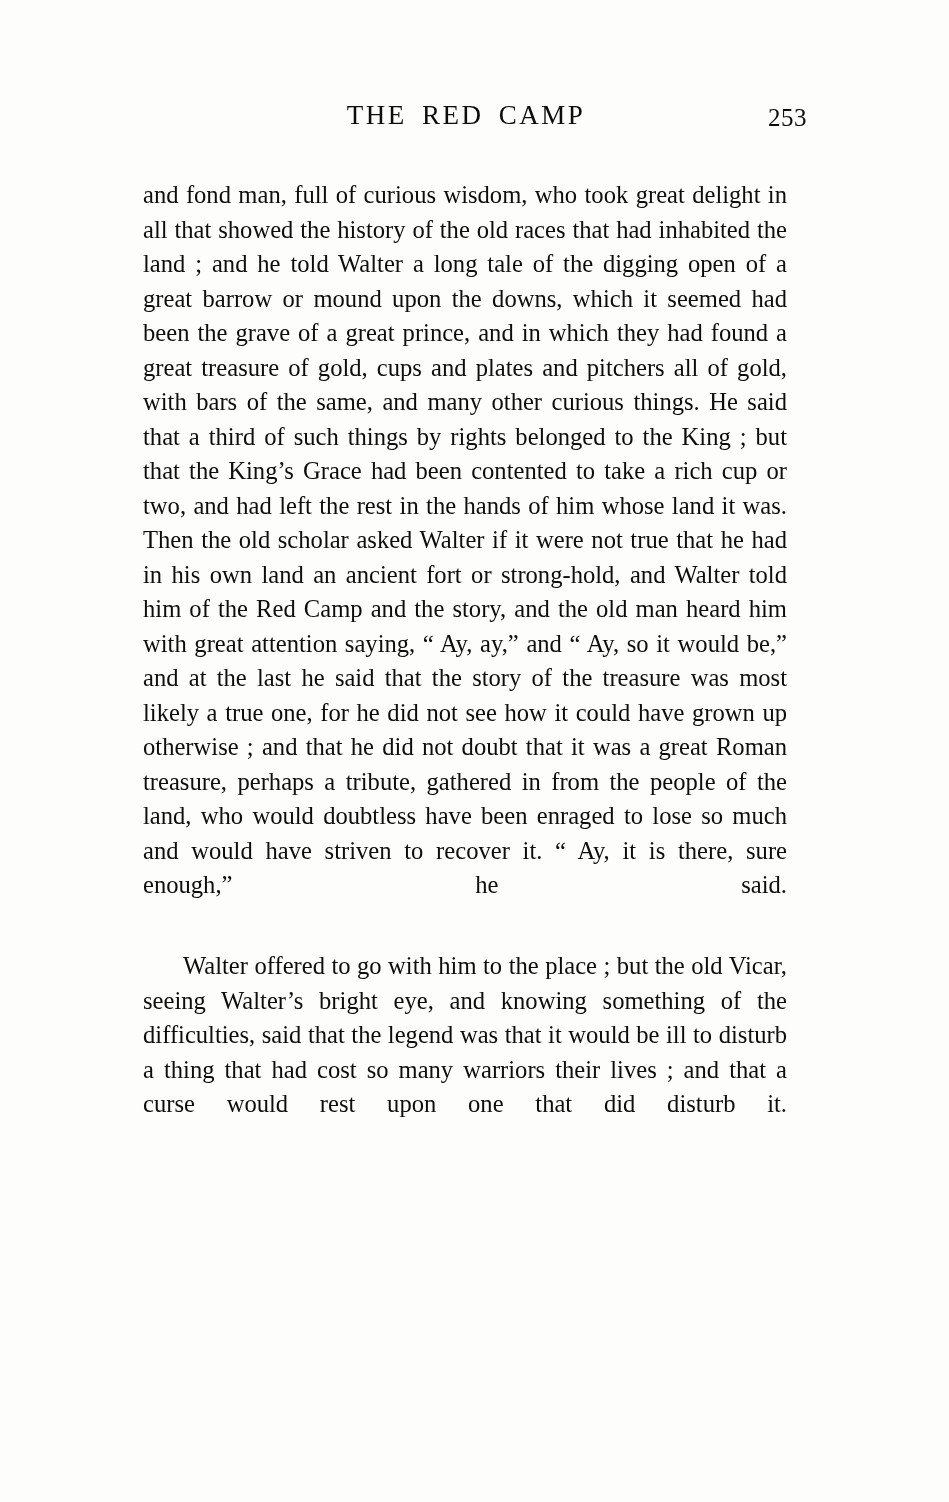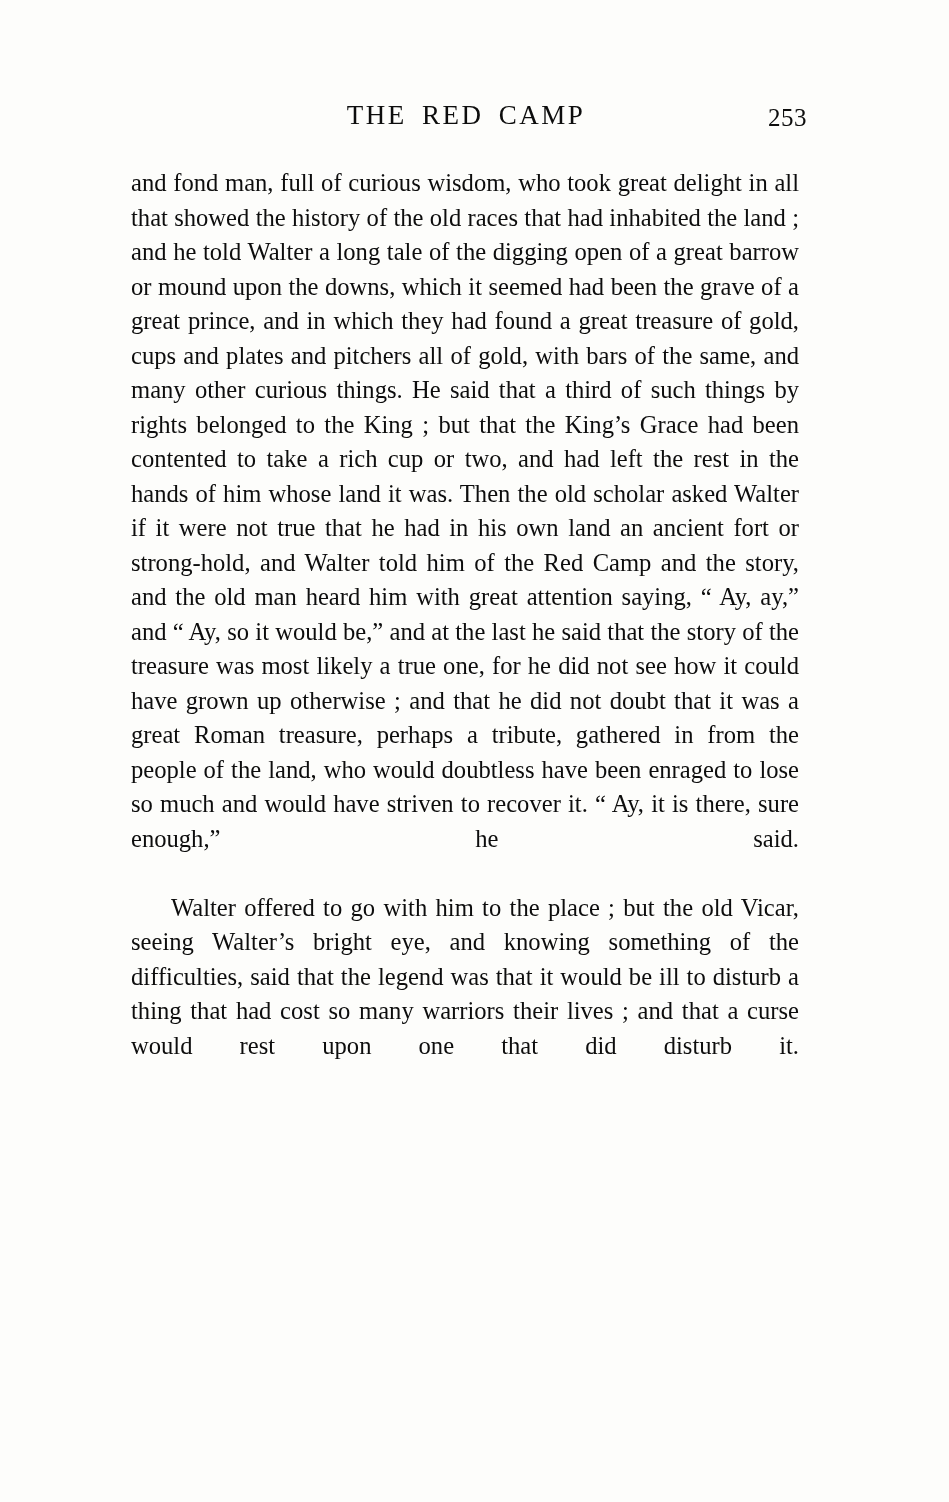--- a/index.html
+++ b/index.html
@@ -51,21 +51,21 @@
     position: absolute;
     left: 131px;
     top: 166px;
     width: 668px;
     font-size: 24.6px;
     line-height: 34.5px;
     text-align: justify;
     text-justify: inter-word;
   }
   .body-text p {
-    margin: 0;
+    margin: 12px;
   }
   .body-text p.indent {
     text-indent: 40px;
     font-family: Liberation Serif, serif;
   }
   .body-text p.last-line-full::after {
     content: "";
     display: inline-block;
     width: 100%;
   }

